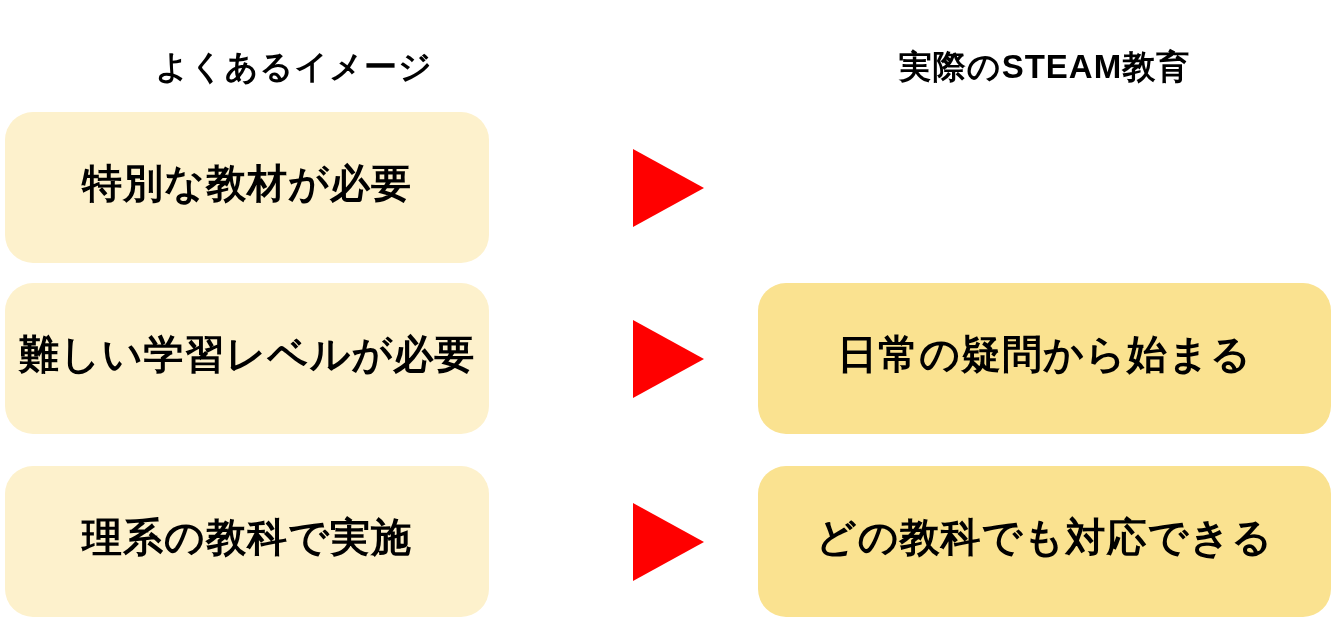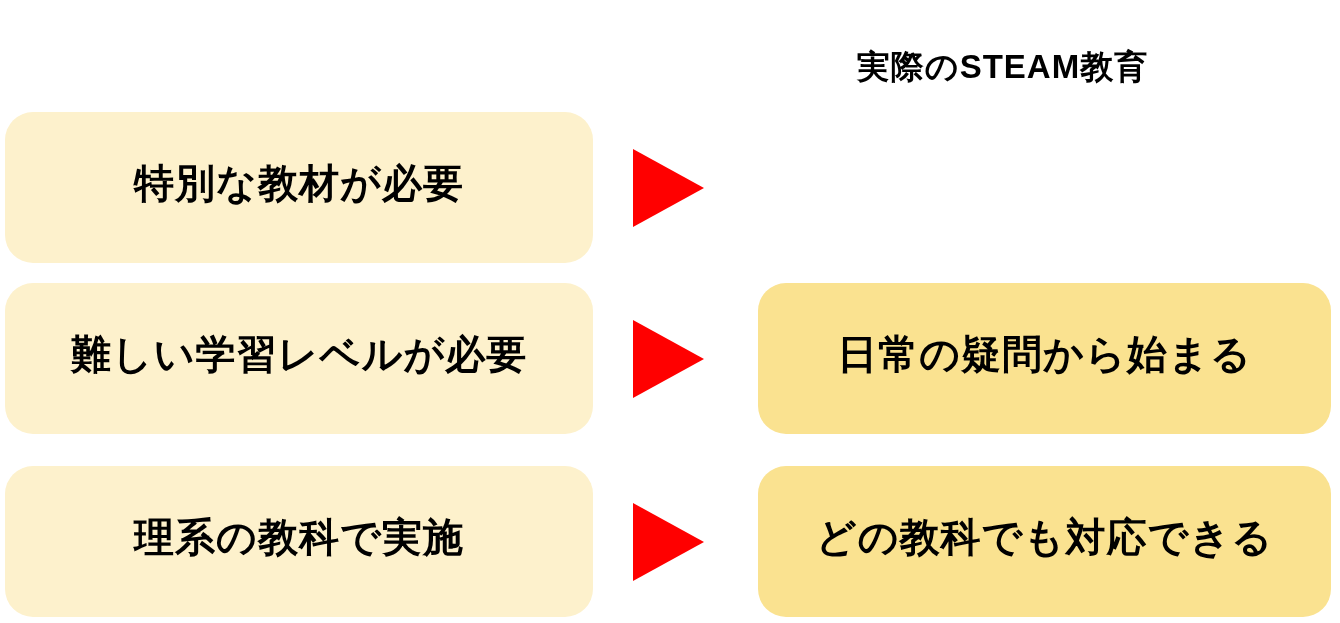--- a/index.html
+++ b/index.html
@@ -21,21 +21,21 @@
     height: 42px;
     line-height: 42px;
     text-align: center;
     font-size: 33px;
     font-weight: bold;
     color: var(--text, #000000);
     letter-spacing: 1px;
     white-space: nowrap;
   }
   .col-header.left  { left: 5px;   width: 578px; }
-  .col-header.right { left: 716px; width: 573px; }
+  .col-header.right { left: 758px; width: 573px; }
 
   .row {
     position: absolute;
     left: 0;
     width: 1340px;
     height: 151px;
   }
   .row.r0 { top: 112px; }
   .row.r1 { top: 283px; }
   .row.r2 { top: 466px; }
@@ -44,21 +44,21 @@
     position: absolute;
     top: 0;
     height: 100%;
     border-radius: 28px;
     display: flex;
     align-items: center;
     justify-content: center;
   }
   .box.myth {
     left: 5px;
-    width: 588px;
+    width: 484px;
     background: var(--myth-box, #FDF1CC);
   }
   .box.reality {
     left: 758px;
     width: 573px;
     background: var(--reality-box, #FAE290);
   }
   .box-label {
     font-size: 40px;
     font-weight: bold;
@@ -77,20 +77,21 @@
     border-top: 39px solid transparent;
     border-bottom: 39px solid transparent;
     border-left: 71px solid var(--arrow, #FF0000);
   }
 </style>
 </head>
 <body>
 
 <div class="canvas">
 
+  <div class="col-header left">よくあるイメージ</div>
 
   <div class="col-header right">実際のSTEAM教育</div>
 
   <div class="row r0">
     <div class="box myth">
       <span class="box-label">特別な教材が必要</span>
     </div>
     <div class="arrow"></div>
   </div>
 

